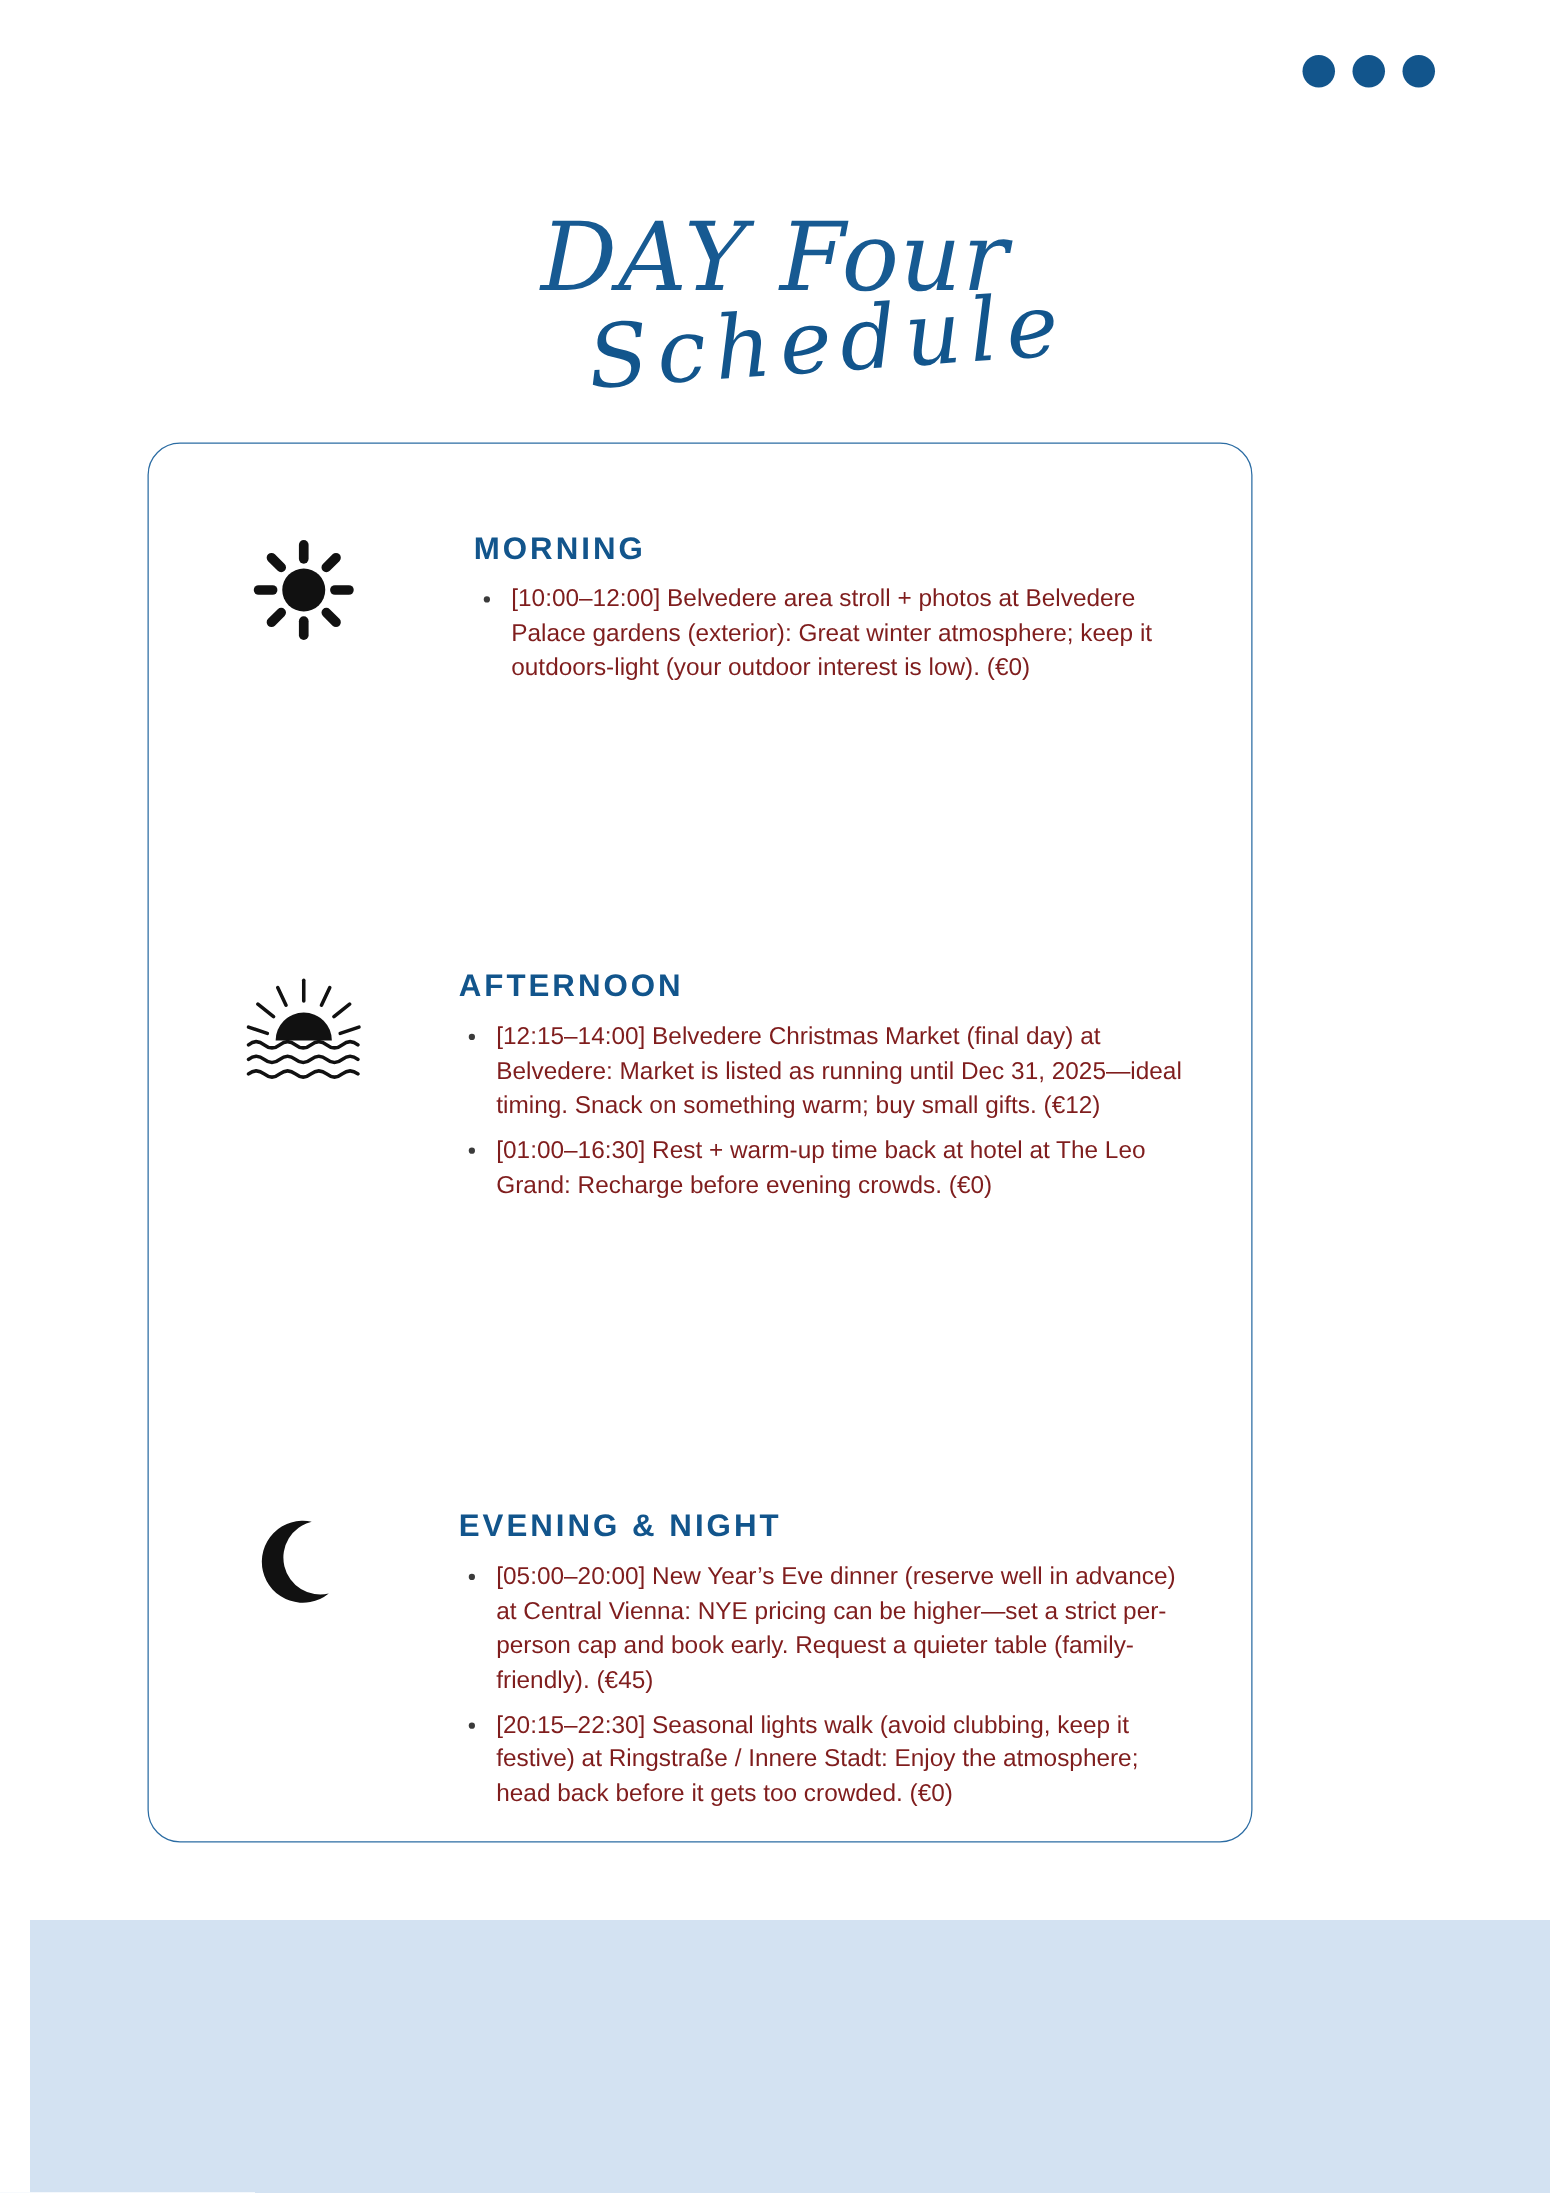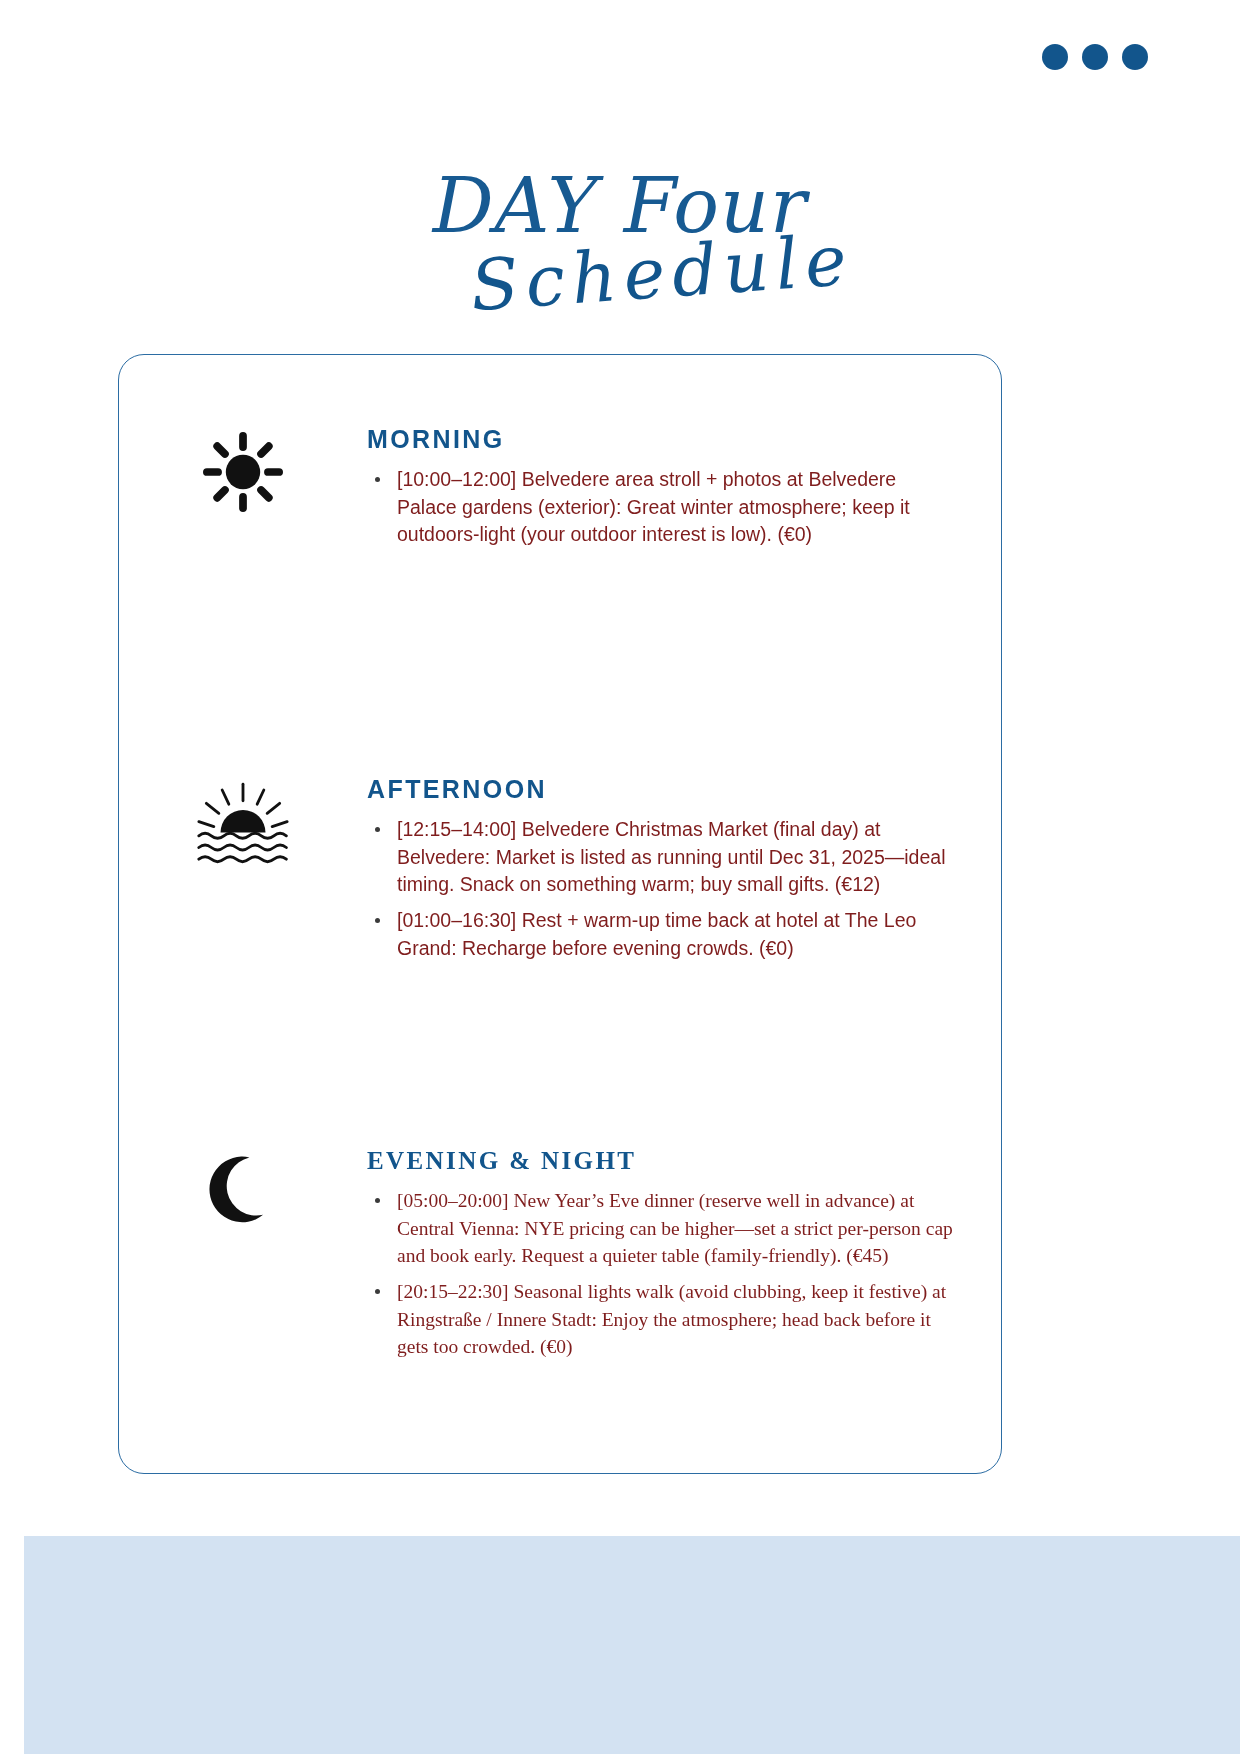--- a/index.html
+++ b/index.html
@@ -74,23 +74,23 @@
     background: #ffffff;
   }
 
   .section {
     position: absolute;
     left: 0;
     width: 100%;
     display: flex;
     align-items: flex-start;
   }
-  .section.morning   { top: 70px; }
+  .section.morning   { top: 70px; gap: 12px; }
   .section.afternoon { top: 420px; }
-  .section.evening   { top: 792px; font-family: Liberation Serif, serif; }
+  .section.evening   { top: 852px; }
 
   .icon-cell {
     width: 248px;
     flex: 0 0 248px;
     display: flex;
     justify-content: center;
     padding-top: 4px;
   }
 
   .text-cell {

